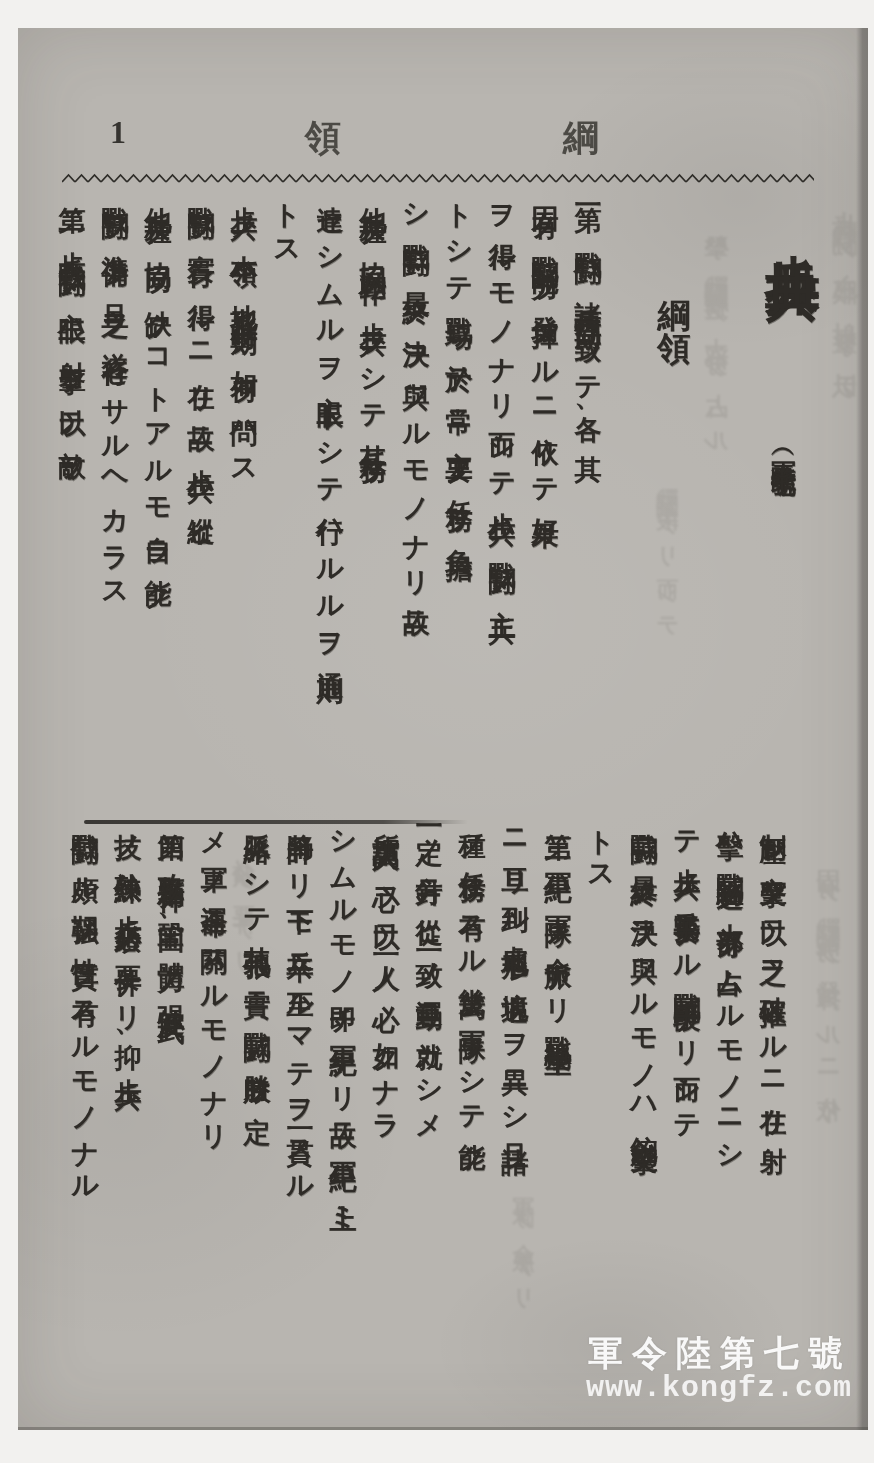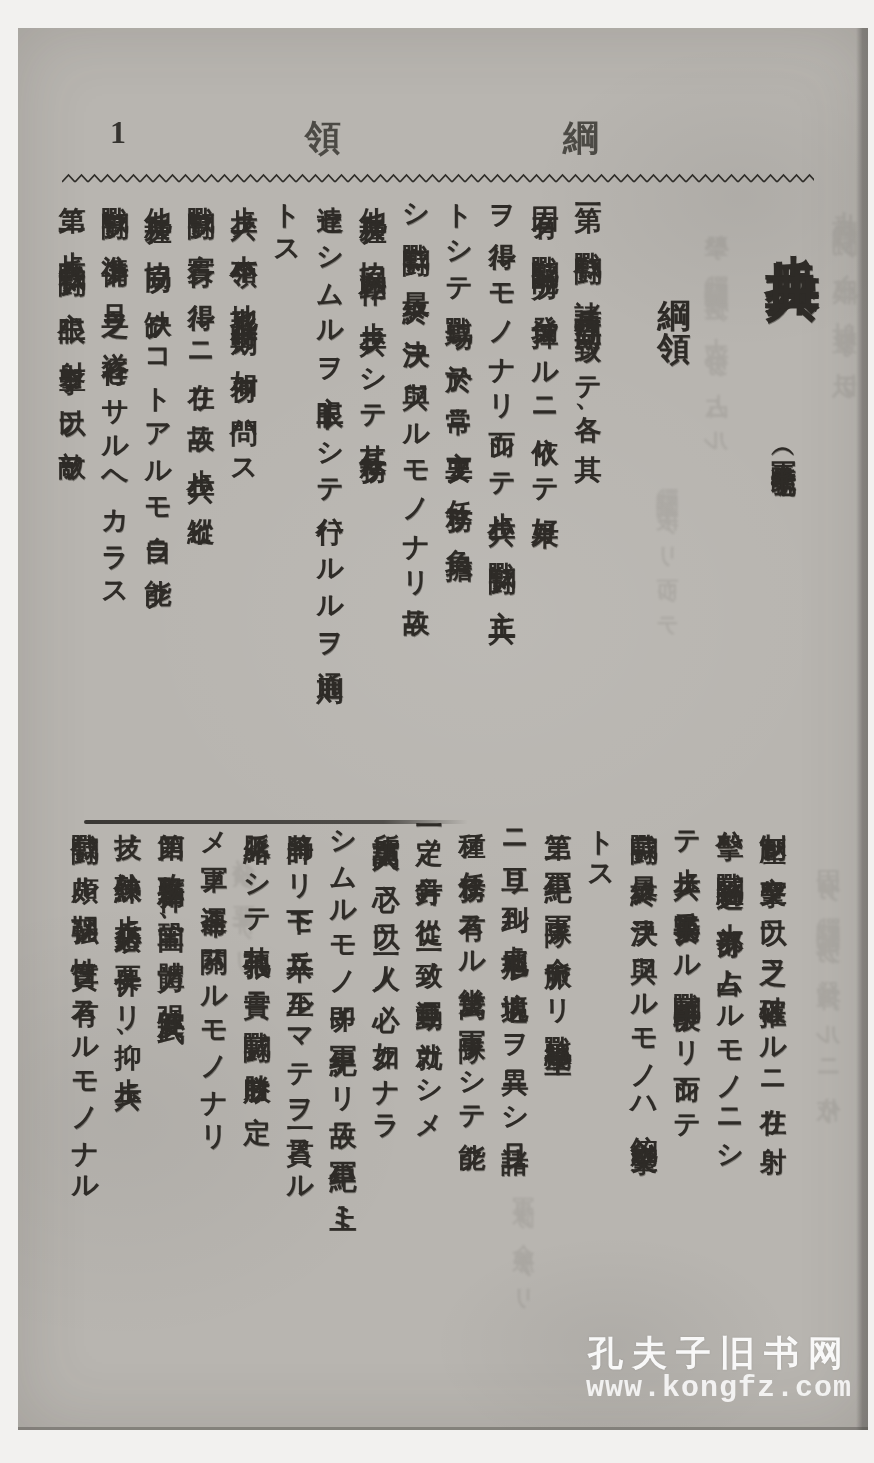--- a/index.html
+++ b/index.html
@@ -68,21 +68,21 @@
       <rect width="752" height="14" fill="url(#zz)"></rect>
     </svg>
 
     <div class="vtext title-main">歩兵操典</div>
     <div class="vtext title-sub">（軍令陸第七號）</div>
     <div class="vtext section-heading">綱領</div>
 
     <div class="crease"></div>
 
     <div class="wm">
-      <div class="wm-cn">孔夫子旧书网</div>
+      <div class="wm-cn">軍令陸第七號</div>
       <div class="wm-url">www.kongfz.com</div>
     </div>
 
   <div class="col tcol" style="left: 552px; top: 157px;">第一　戰鬪ハ諸兵種協同一致シテ各、其</div>
       <div class="col tcol" style="left: 509px; top: 157px;">固有ノ戰鬪能力ヲ發揮スルニ依リテ好果</div>
       <div class="col tcol" style="left: 466px; top: 157px;">ヲ得ルモノナリ而シテ歩兵ハ戰鬪ノ主兵</div>
       <div class="col tcol" style="left: 423px; top: 157px;">トシテ戰場ニ於テ常ニ主要ノ任務ヲ負擔</div>
       <div class="col tcol" style="left: 380px; top: 157px;">シ戰鬪ニ最終ノ決ヲ與フルモノナリ故ニ</div>
       <div class="col tcol" style="left: 337px; top: 157px;">他兵種ノ協同動作ハ歩兵ヲシテ其任務ヲ</div>
       <div class="col tcol" style="left: 294px; top: 157px;">達セシムルヲ主眼トシテ行ハルルヲ通則</div>

